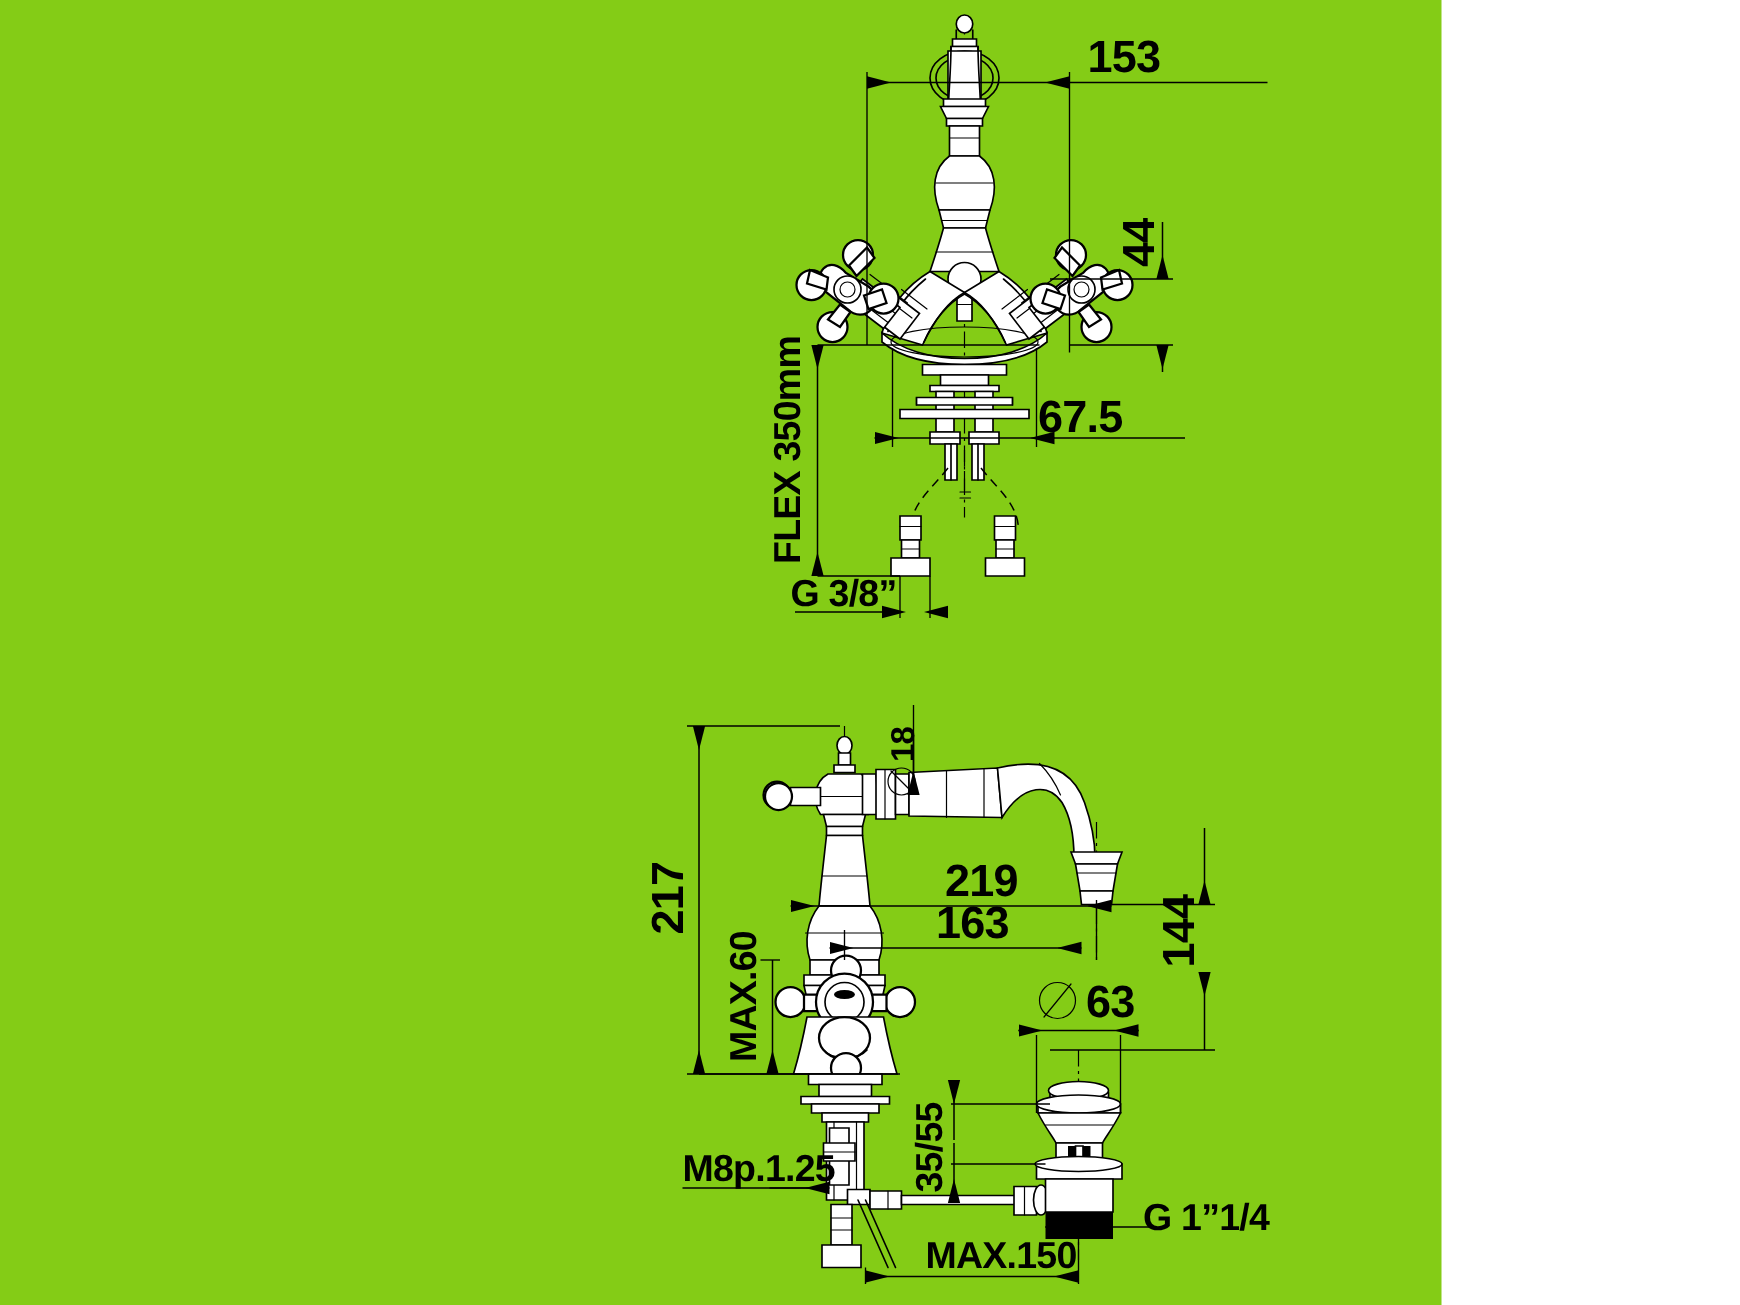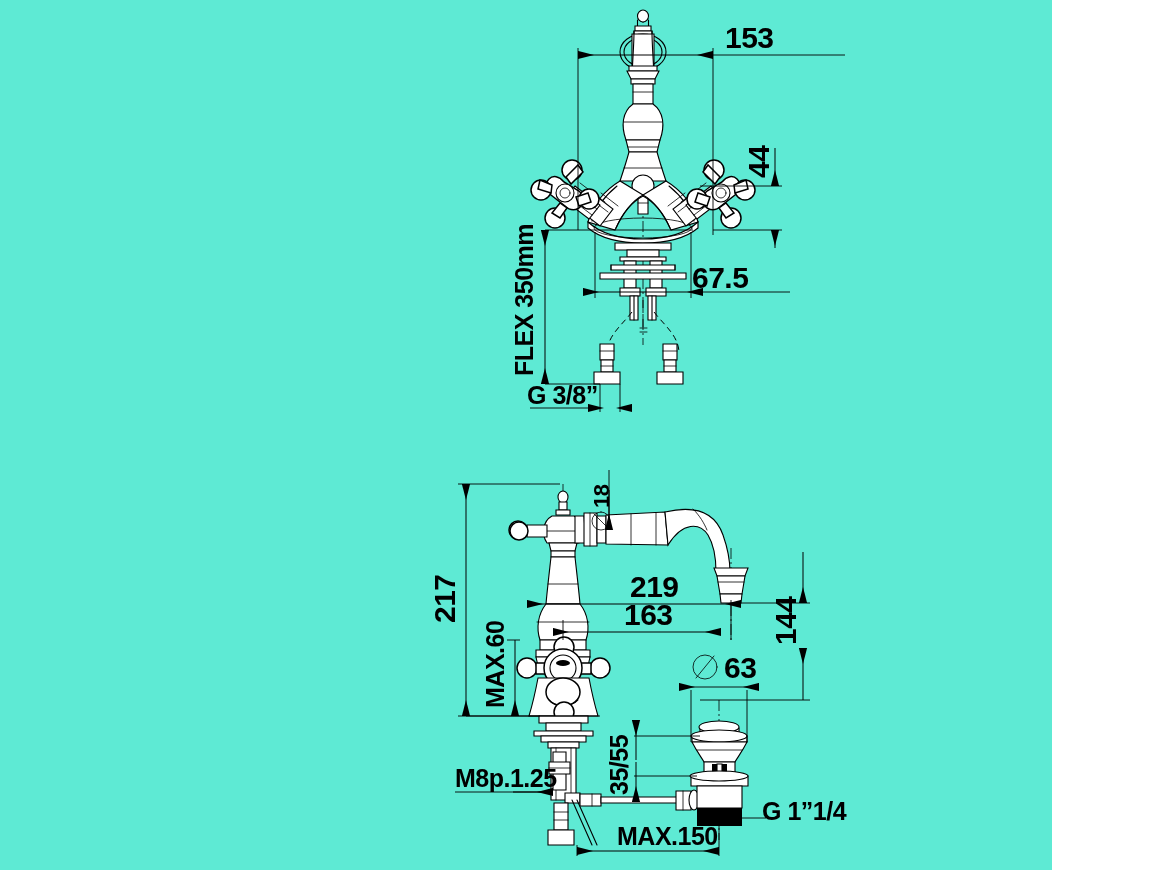--- a/index.html
+++ b/index.html
@@ -8,23 +8,23 @@
     background: #ffffff;
   }
   body {
     width: 1160px;
     height: 870px;
     font-family: "Liberation Sans", sans-serif;
     overflow: hidden;
   }
   #drawing-root {
     position: relative;
-    width: 1052px;
+    width: 961px;
     height: 870px;
-    background: #5eead4;
+    background: #84cc16;
   }
   svg.cad {
     position: absolute;
     top: 0;
     left: 0;
     width: 1160px;
     height: 870px;
   }
   .ln     { stroke: #000; stroke-width: 1.1; fill: none; stroke-linecap: round; stroke-linejoin: round; }
   .ln-fine{ stroke: #000; stroke-width: 0.8; fill: none; stroke-linecap: round; }

